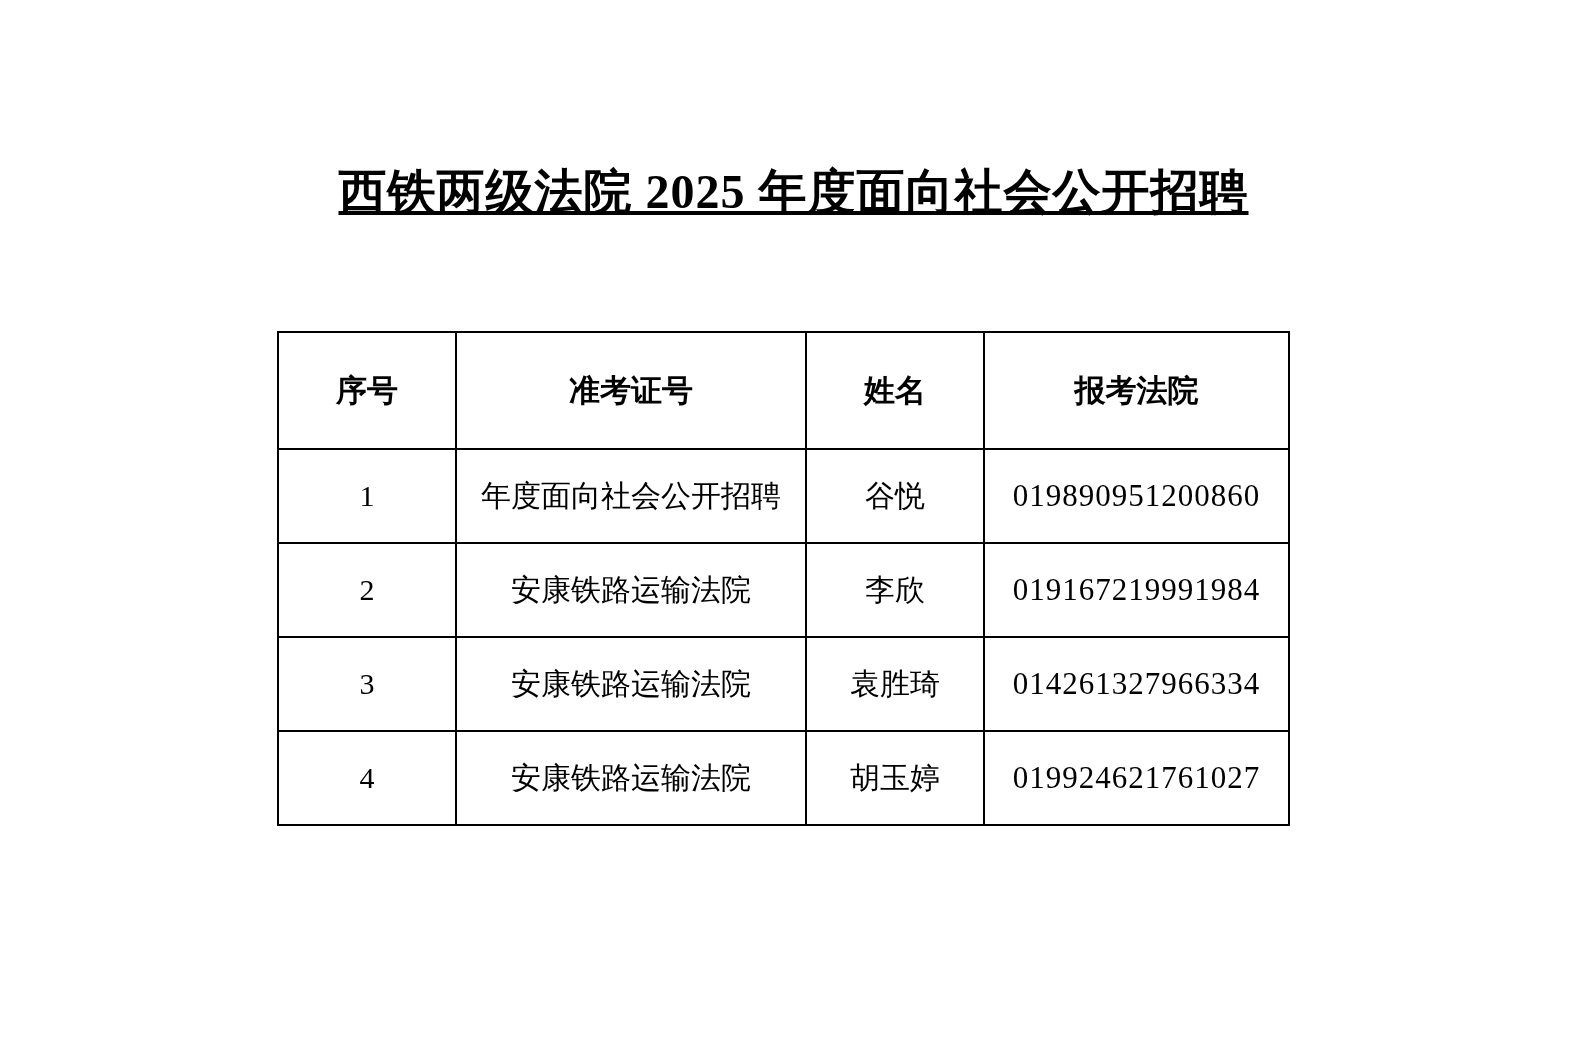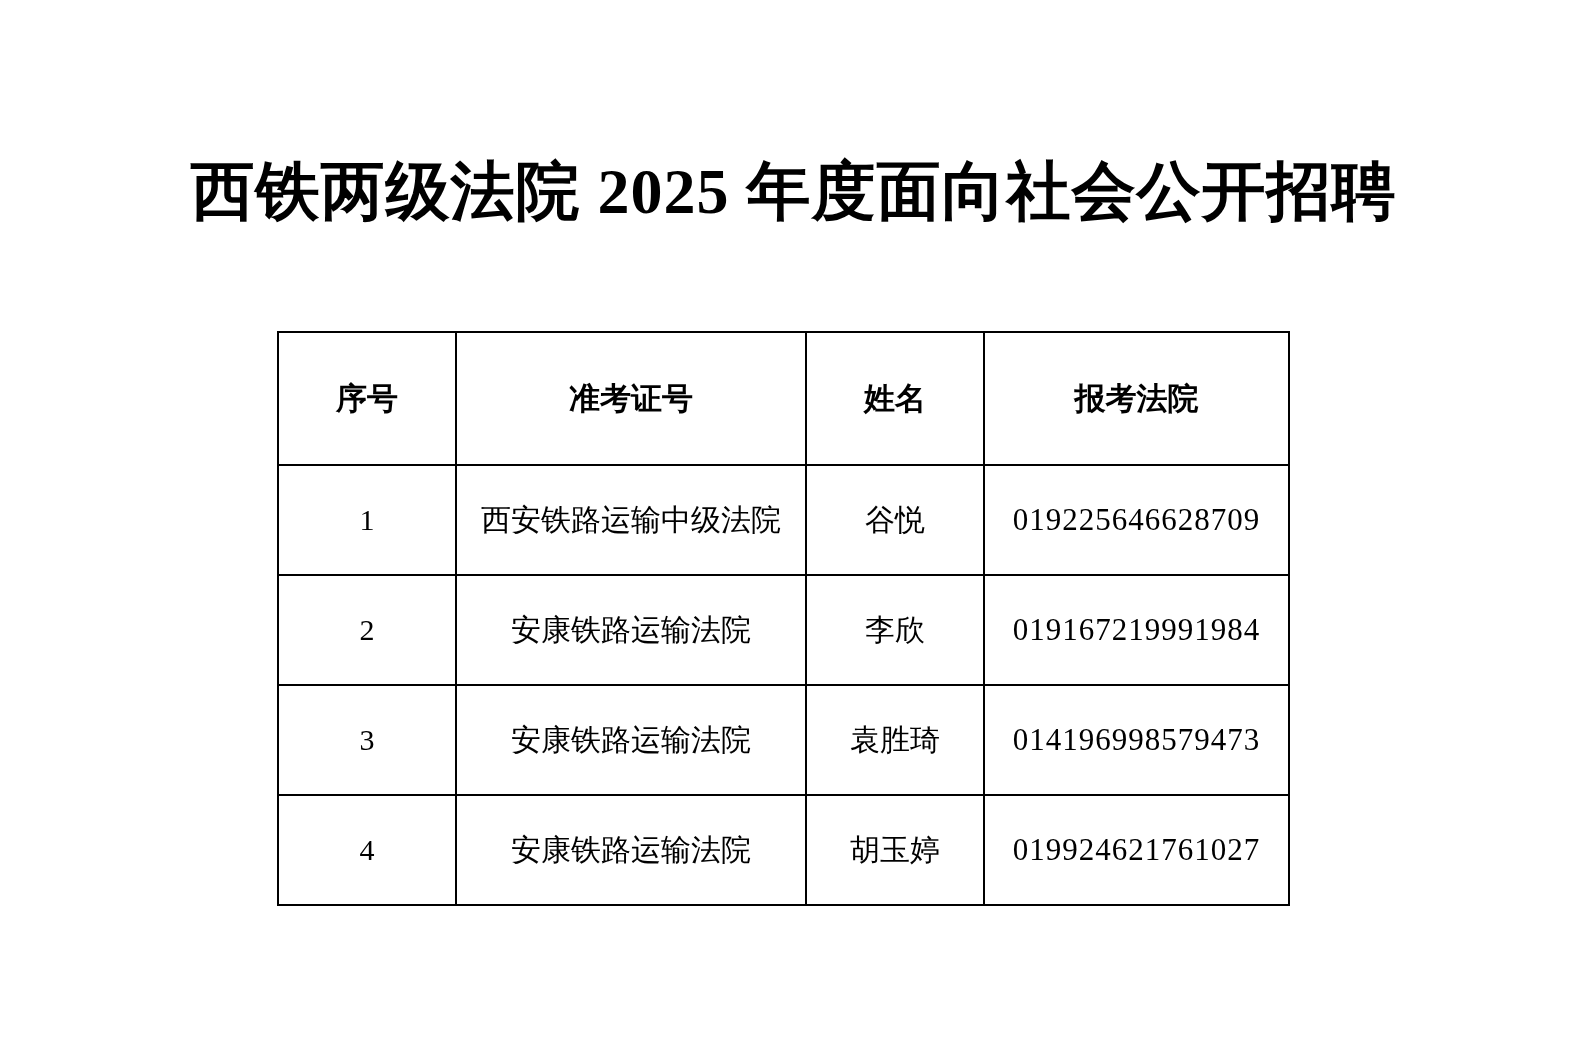--- a/index.html
+++ b/index.html
@@ -16,41 +16,42 @@
   }
   .page {
     position: relative;
     width: 1587px;
     height: 1043px;
     background: #ffffff;
   }
   .title {
     margin-top: 150px;
     text-align: center;
-    font-size: 64px;
+    font-size: 48px;
     font-weight: bold;
     line-height: 84px;
     letter-spacing: 1px;
     white-space: nowrap;
+    text-decoration: underline;
   }
   table.roster {
     border-collapse: collapse;
     table-layout: fixed;
     margin: 97px 0 0 277px;
   }
   table.roster col.c1 { width: 178px; }
   table.roster col.c2 { width: 350px; }
   table.roster col.c3 { width: 178px; }
   table.roster col.c4 { width: 305px; }
   table.roster th,
   table.roster td {
     border: 2px solid #000000;
     text-align: center;
     vertical-align: middle;
-    padding: 12px;
+    padding: 4px;
     overflow: hidden;
     white-space: nowrap;
   }
   table.roster thead th {
     height: 107px;
     font-size: 31px;
     font-weight: bold;
   }
   table.roster tbody td {
     height: 84px;
@@ -82,35 +83,35 @@
       <tr>
         <th>序号</th>
         <th>准考证号</th>
         <th>姓名</th>
         <th>报考法院</th>
       </tr>
     </thead>
     <tbody>
       <tr>
         <td class="c-serial">1</td>
-        <td class="c-court">西安铁路运输中级法院</td>
+        <td class="c-court">年度面向社会公开招聘</td>
         <td class="c-name">谷悦</td>
-        <td class="c-ticket">019225646628709</td>
+        <td class="c-ticket">019890951200860</td>
       </tr>
       <tr>
         <td class="c-serial">2</td>
         <td class="c-court">安康铁路运输法院</td>
         <td class="c-name">李欣</td>
         <td class="c-ticket">019167219991984</td>
       </tr>
       <tr>
         <td class="c-serial">3</td>
         <td class="c-court">安康铁路运输法院</td>
         <td class="c-name">袁胜琦</td>
-        <td class="c-ticket">014196998579473</td>
+        <td class="c-ticket">014261327966334</td>
       </tr>
       <tr>
         <td class="c-serial">4</td>
         <td class="c-court">安康铁路运输法院</td>
         <td class="c-name">胡玉婷</td>
         <td class="c-ticket">019924621761027</td>
       </tr>
     </tbody>
   </table>
 

